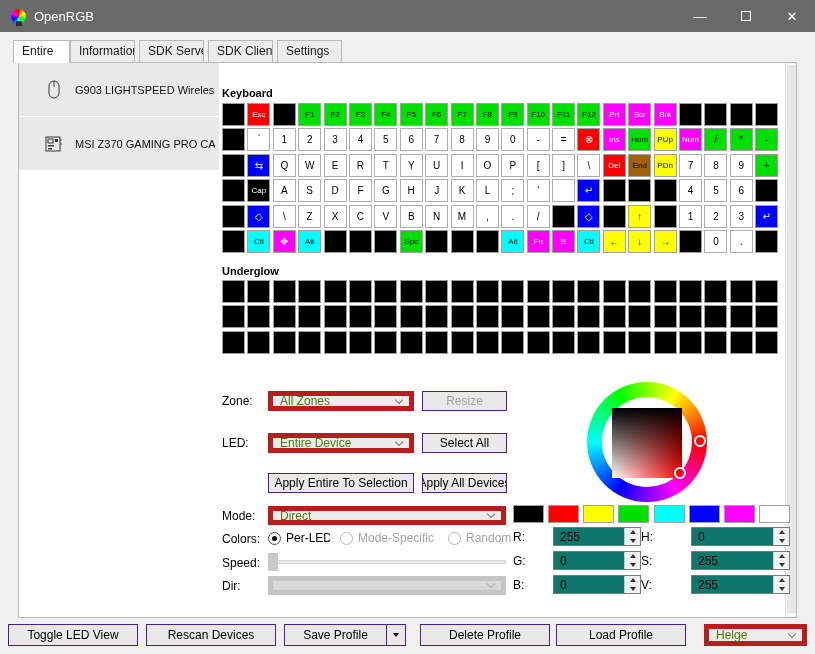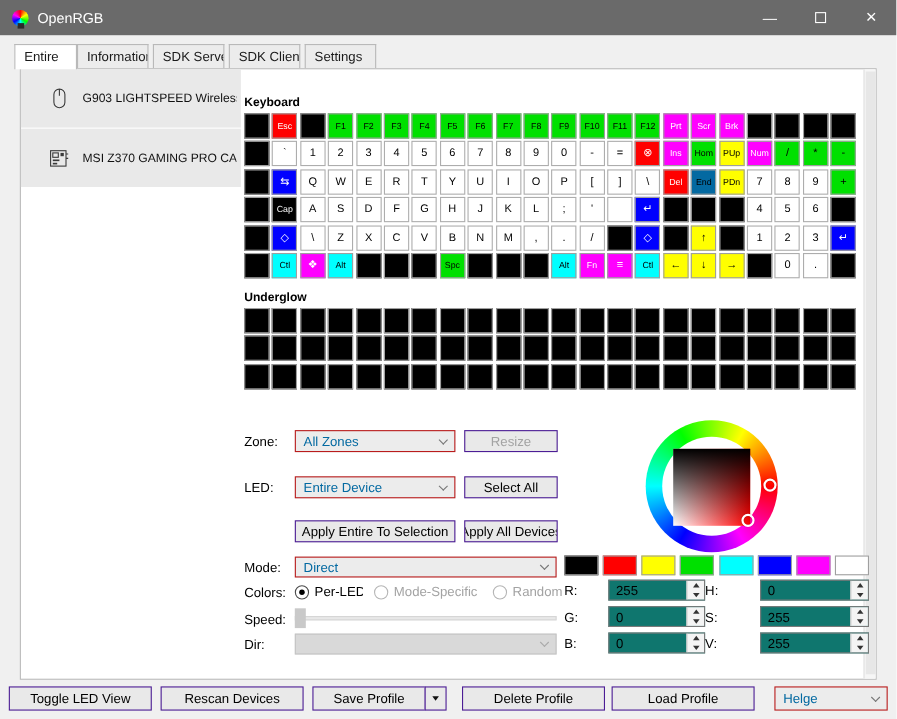--- a/index.html
+++ b/index.html
@@ -35,22 +35,22 @@
   .devname { font-size:11px; color:#111; white-space:nowrap; overflow:hidden; width:140px; }
 
   
   .seclabel { position:absolute; font-size:11px; color:#000;font-weight:bold; }
   .keygrid { position:absolute; display:grid; grid-template-columns:repeat(22,23px); column-gap:2.4px; row-gap:2.4px; }
   .key { width:23px; height:23px; border:1px solid #9f9f9f; display:flex; align-items:center; justify-content:center;
          font-size:8px; overflow:hidden; white-space:nowrap; }
 
   
   .ctl-label { position:absolute; font-size:12px; color:#000; }
-  .combo { position:absolute; background:#ececec; border:1px solid #b91c1c; display:flex; align-items:center;
-           padding:0 7px; font-size:12px; color:#0369a1; }
+  .combo { position:absolute; background:#ececec; border:5px solid #b91c1c; display:flex; align-items:center;
+           padding:0 7px; font-size:12px; color:#4d7c0f; }
   .combo .chev { width:6px; height:6px; border-left:1.4px solid #777; border-bottom:1.4px solid #777;
                  transform:rotate(-45deg); margin-left:auto; margin-top:-3px; }
   .combo.disabled { background:#d9d9d9; border-color:#c4c4c4; }
   .combo.disabled .chev { border-color:#aaa; }
   .btn { position:absolute; background:#e9e9e9; border:1px solid #4c1d95; display:flex; align-items:center; justify-content:center;
          font-size:12px; color:#000; overflow:hidden; white-space:nowrap; }
   .btn.disabled { color:#a3a3a3; }
   .radiorow { position:absolute; display:flex; align-items:center; }
   .radio { width:13px; height:13px; border-radius:50%; border:1px solid #4a4a4a; background:#fff; position:relative; flex:none; margin-right:5px; }
   .radio.sel::after { content:""; position:absolute; left:3px; top:3px; width:5px; height:5px; border-radius:50%; background:#000; }
@@ -204,21 +204,21 @@
     <div class="key" style="background: rgb(255, 255, 255); color: rgb(0, 0, 0); border-color: rgb(173, 173, 173); font-size: 10px;">T</div>
     <div class="key" style="background: rgb(255, 255, 255); color: rgb(0, 0, 0); border-color: rgb(173, 173, 173); font-size: 10px;">Y</div>
     <div class="key" style="background: rgb(255, 255, 255); color: rgb(0, 0, 0); border-color: rgb(173, 173, 173); font-size: 10px;">U</div>
     <div class="key" style="background: rgb(255, 255, 255); color: rgb(0, 0, 0); border-color: rgb(173, 173, 173); font-size: 10px;">I</div>
     <div class="key" style="background: rgb(255, 255, 255); color: rgb(0, 0, 0); border-color: rgb(173, 173, 173); font-size: 10px;">O</div>
     <div class="key" style="background: rgb(255, 255, 255); color: rgb(0, 0, 0); border-color: rgb(173, 173, 173); font-size: 10px;">P</div>
     <div class="key" style="background: rgb(255, 255, 255); color: rgb(0, 0, 0); border-color: rgb(173, 173, 173); font-size: 10px;">[</div>
     <div class="key" style="background: rgb(255, 255, 255); color: rgb(0, 0, 0); border-color: rgb(173, 173, 173); font-size: 10px;">]</div>
     <div class="key" style="background: rgb(255, 255, 255); color: rgb(0, 0, 0); border-color: rgb(173, 173, 173); font-size: 10px;">\</div>
     <div class="key" style="background: rgb(255, 0, 0); color: rgb(255, 255, 255); font-size: 8px;">Del</div>
-    <div class="key" style="background: #0369a1; color: rgb(0, 0, 0); font-size: 8px; text-align: right;">End</div>
+    <div class="key" style="background: #a16207; color: rgb(0, 0, 0); font-size: 8px; text-align: right;">End</div>
     <div class="key" style="background: rgb(255, 255, 0); color: rgb(0, 0, 0); font-size: 8px;">PDn</div>
     <div class="key" style="background: rgb(255, 255, 255); color: rgb(0, 0, 0); border-color: rgb(173, 173, 173); font-size: 10px;">7</div>
     <div class="key" style="background: rgb(255, 255, 255); color: rgb(0, 0, 0); border-color: rgb(173, 173, 173); font-size: 10px;">8</div>
     <div class="key" style="background: rgb(255, 255, 255); color: rgb(0, 0, 0); border-color: rgb(173, 173, 173); font-size: 10px;">9</div>
     <div class="key" style="background: rgb(0, 224, 0); color: rgb(0, 0, 0); font-size: 10px;">+</div>
     <div class="key" style="background: rgb(0, 0, 0); color: rgb(255, 255, 255); font-size: 10px;"></div>
     <div class="key" style="background: rgb(0, 0, 0); color: rgb(255, 255, 255); font-size: 8px;">Cap</div>
     <div class="key" style="background: rgb(255, 255, 255); color: rgb(0, 0, 0); border-color: rgb(173, 173, 173); font-size: 10px;">A</div>
     <div class="key" style="background: rgb(255, 255, 255); color: rgb(0, 0, 0); border-color: rgb(173, 173, 173); font-size: 10px;">S</div>
     <div class="key" style="background: rgb(255, 255, 255); color: rgb(0, 0, 0); border-color: rgb(173, 173, 173); font-size: 10px;">D</div>

